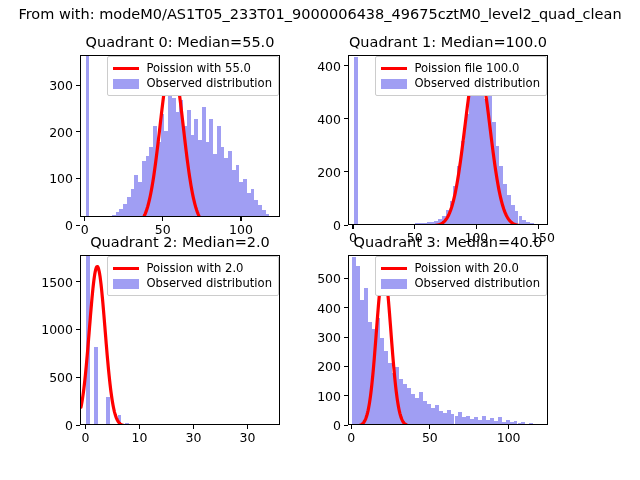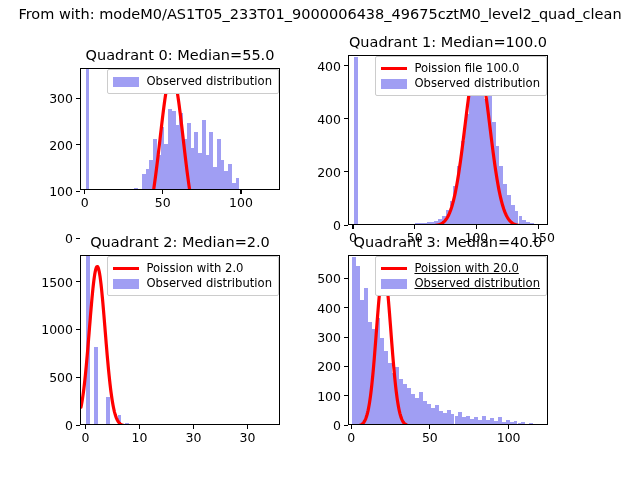--- a/index.html
+++ b/index.html
@@ -124,21 +124,21 @@
   .hist-layer { z-index: 10; }
   .curve-layer { z-index: 20; }
 </style>
 </head>
 <body>
 
 <div id="figure">
 
   <div class="suptitle">From with: modeM0/AS1T05_233T01_9000006438_49675cztM0_level2_quad_clean</div>
 
-  <div class="axes" id="ax0" style="left:80px; top:68px; width:200px; height:122px;">
+  <div class="axes" id="ax0" style="left:80px; top:55px; width:200px; height:162px;">
     <div class="axtitle">Quadrant 0: Median=55.0</div>
     <div class="frame">
       <div class="hist-layer">
           <div style="position: absolute; background: rgb(123, 120, 238); opacity: 0.72; left: 4.6875px; width: 3.75px; top: 0px; height: 170px;"></div>
           <div style="position: absolute; background: rgb(123, 120, 238); opacity: 0.72; left: 8.4375px; width: 3.75px; top: 168.137px; height: 1.86301px;"></div>
           <div style="position: absolute; background: rgb(123, 120, 238); opacity: 0.72; left: 12.1875px; width: 3.75px; top: 168.137px; height: 1.86301px;"></div>
           <div style="position: absolute; background: rgb(123, 120, 238); opacity: 0.72; left: 15.9375px; width: 3.75px; top: 167.205px; height: 2.79452px;"></div>
           <div style="position: absolute; background: rgb(123, 120, 238); opacity: 0.72; left: 19.6875px; width: 3.75px; top: 165.808px; height: 4.19178px;"></div>
           <div style="position: absolute; background: rgb(123, 120, 238); opacity: 0.72; left: 23.4375px; width: 3.75px; top: 163.945px; height: 6.05479px;"></div>
           <div style="position: absolute; background: rgb(123, 120, 238); opacity: 0.72; left: 27.1875px; width: 3.75px; top: 161.616px; height: 8.38356px;"></div>
@@ -203,20 +203,24 @@
         <div class="ticklabel-y" style="top: 170px;">0</div>
         <div class="tick-y" style="top: 122.925px;"></div>
         <div class="ticklabel-y" style="top: 123.425px;">100</div>
         <div class="tick-y" style="top: 76.3493px;"></div>
         <div class="ticklabel-y" style="top: 76.8493px;">200</div>
         <div class="tick-y" style="top: 29.774px;"></div>
         <div class="ticklabel-y" style="top: 30.274px;">300</div>
       </div>
     <div class="legend" style="right:1px; top:1px;">
       <div class="legend-row">
+        <span class="legend-swatch-line"></span>
+        <span>Poission with 55.0</span>
+      </div>
+      <div class="legend-row">
         <span class="legend-swatch-patch"></span>
         <span>Observed distribution</span>
       </div>
     </div>
   </div>
 
   <div class="axes" id="ax1" style="left:348px; top:55px; width:200px; height:170px;">
     <div class="axtitle">Quadrant 1: Median=100.0</div>
     <div class="frame">
       <div class="hist-layer">
@@ -420,21 +424,21 @@
         <div class="ticklabel-y" style="top: 140.69px;">100</div>
         <div class="tick-y" style="top: 110.879px;"></div>
         <div class="ticklabel-y" style="top: 111.379px;">200</div>
         <div class="tick-y" style="top: 81.569px;"></div>
         <div class="ticklabel-y" style="top: 82.069px;">300</div>
         <div class="tick-y" style="top: 52.2586px;"></div>
         <div class="ticklabel-y" style="top: 52.7586px;">400</div>
         <div class="tick-y" style="top: 22.9483px;"></div>
         <div class="ticklabel-y" style="top: 23.4483px;">500</div>
       </div>
-    <div class="legend" style="right:1px; top:1px;text-decoration:underline;">
+    <div class="legend" style="right:1px; top:1px;">
       <div class="legend-row">
         <span class="legend-swatch-line"></span>
         <span>Poission with 20.0</span>
       </div>
       <div class="legend-row">
         <span class="legend-swatch-patch"></span>
         <span>Observed distribution</span>
       </div>
     </div>
   </div>

